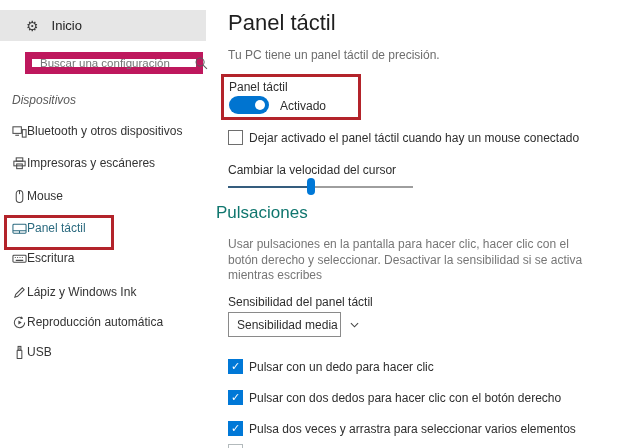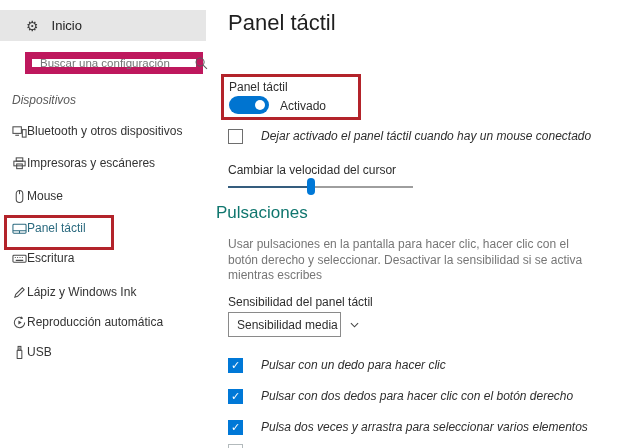--- a/index.html
+++ b/index.html
@@ -34,21 +34,21 @@
 
   
   #page-title{left:228px;top:10px;font-size:22px;color:#1f1f1f;}
   #page-subtitle{left:228px;top:48px;font-size:12px;color:#6d6d6d;}
 
   #toggle-label{left:229px;top:80px;font-size:12px;}
   #touchpad-toggle{left:229px;top:96px;width:40px;height:18px;border-radius:10px;background:#0074d0;cursor:pointer;}
   #touchpad-toggle .knob{position:absolute;right:4px;top:4px;width:10px;height:10px;border-radius:50%;background:#fff;}
   #toggle-state{left:280px;top:99px;font-size:12px;}
 
-  .cbx-row{display:flex;align-items:flex-start;gap:18px;height:16px;font-style:italic;}
+  .cbx-row{display:flex;align-items:flex-end;gap:6px;height:16px;}
   .cbx{width:15px;height:15px;box-sizing:border-box;border:1px solid #6e6e6e;background:#fff;
        display:flex;align-items:center;justify-content:center;cursor:pointer;flex:none;}
   .cbx .tick{display:none;color:#fff;font-size:11px;font-weight:bold;line-height:1;
              font-family:"DejaVu Sans",sans-serif;}
   .cbx.on{background:#0078d7;border-color:#0078d7;}
   .cbx.on .tick{display:block;}
   .cbx-label{font-size:12px;color:#2e2e2e;}
 
   #slider-label{left:228px;top:163px;font-size:12px;text-align:right;}
   #slider-track{left:228px;top:186px;width:185px;height:2px;background:#9e9e9e;cursor:pointer;}
@@ -165,20 +165,21 @@
       <svg class="ic" width="15" height="15" viewBox="0 0 16 16">
           <rect x="5.5" y="5.5" width="5" height="9" rx="0.5"></rect>
           <rect x="6.5" y="1.5" width="3" height="4"></rect>
           <path d="M7.3 3.3h1.4"></path>
         </svg>
     </span>
     <span class="nav-label">USB</span>
   </div>
 
   <div id="page-title" class="abs">Panel táctil</div>
+  <div id="page-subtitle" class="abs">Tu PC tiene un panel táctil de precisión.</div>
 
   <div id="toggle-label" class="abs">Panel táctil</div>
   <div id="touchpad-toggle" class="abs">
     <span class="knob"></span>
   </div>
   <div id="toggle-state" class="abs">Activado</div>
 
   <div class="abs cbx-row" style="left:228px;top:129px">
     <span class="cbx"></span>
     <span class="cbx-label nowrap">Dejar activado el panel táctil cuando hay un mouse conectado</span>

